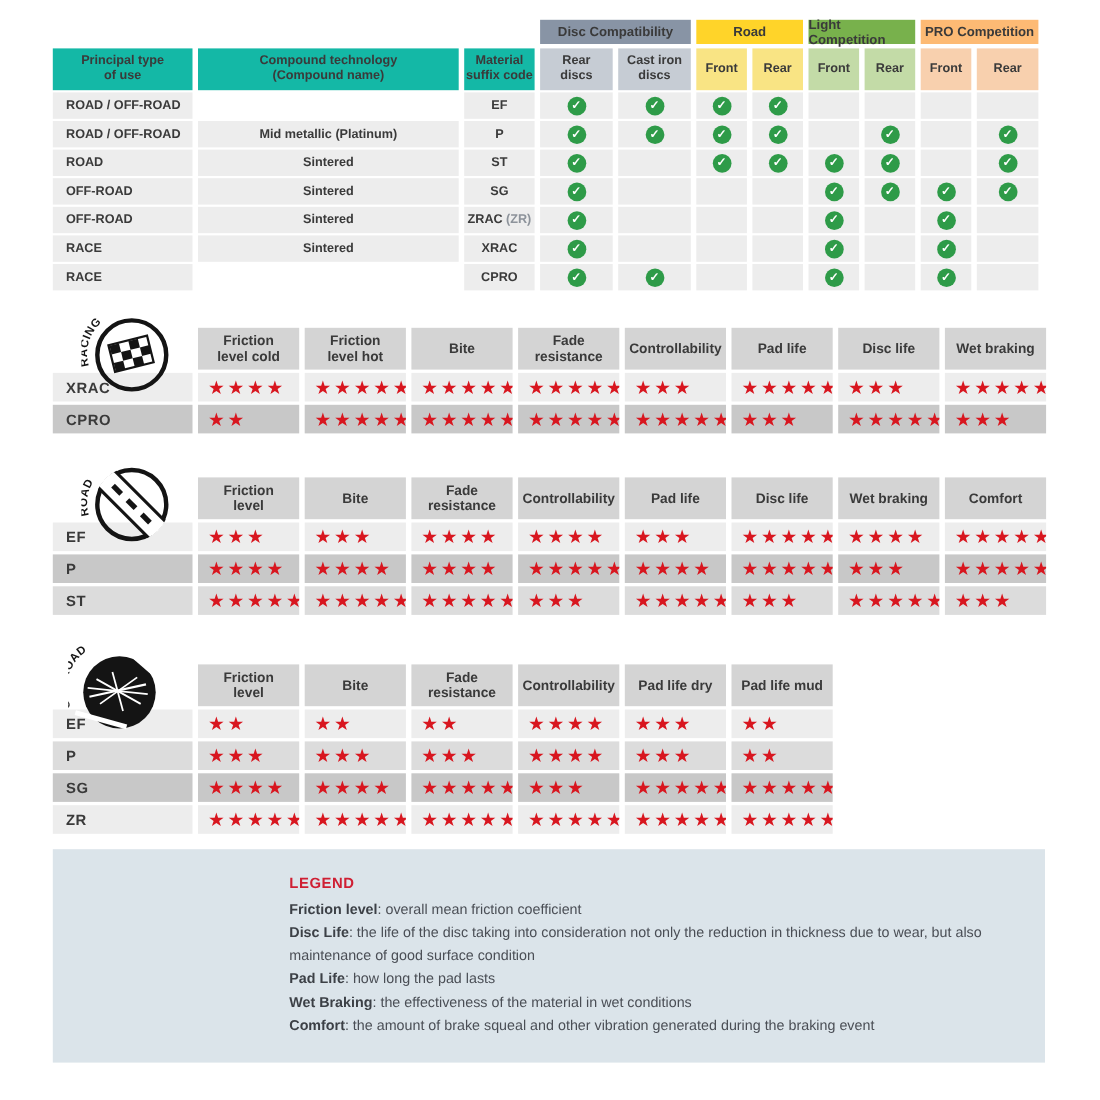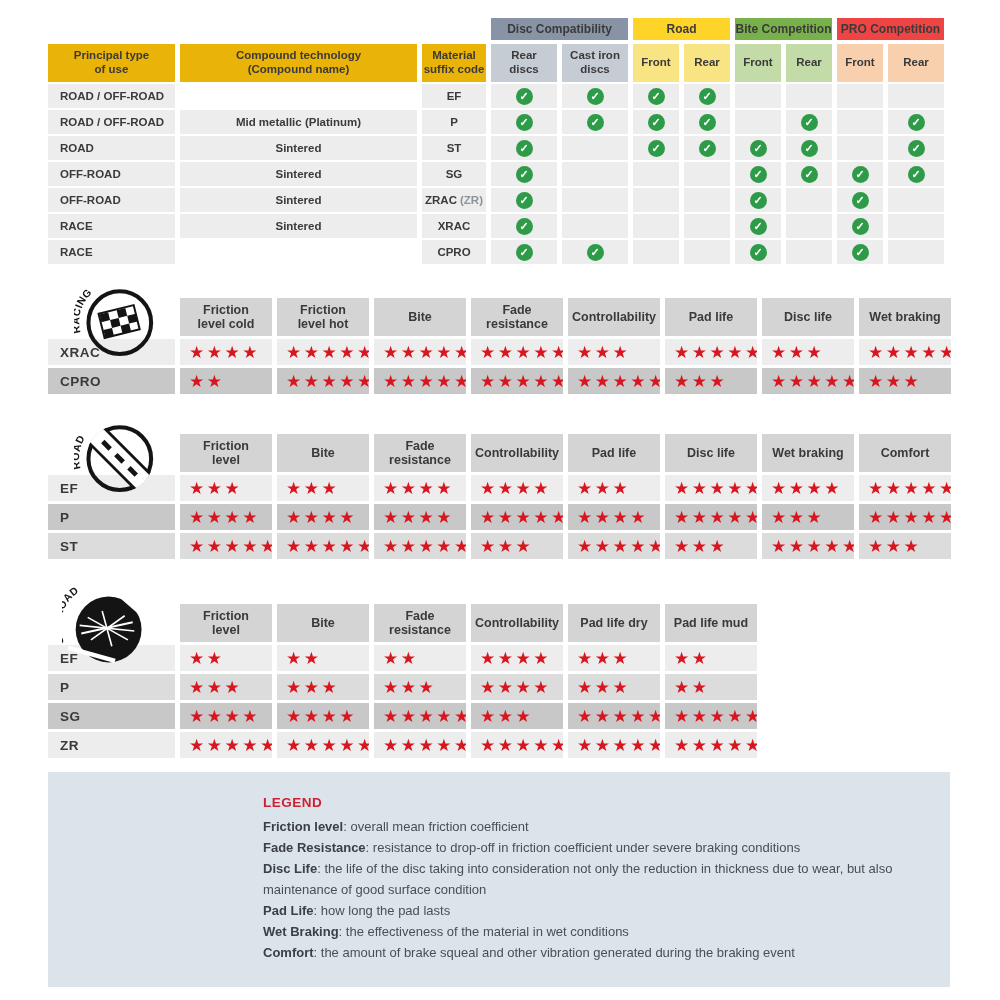--- a/index.html
+++ b/index.html
@@ -2,21 +2,21 @@
 <html><head>
 <meta charset="utf-8">
 <style>
   html,body{margin:0;padding:0;background:#fff;}
   body{width:1000px;height:1000px;font-family:"Liberation Sans",sans-serif;color:#3a3a3a;overflow:hidden;}
   .page{position:relative;width:902px;margin:18px 0 0 48px;}
 
   
   .compat{display:grid;grid-template-columns:127px 237px 64px 66px 66px 46px 46px 46px 46px 46px 56px;column-gap:5px;row-gap:2px;}
   .ghead{height:22px;display:flex;align-items:center;justify-content:center;font-size:12px;font-weight:bold;margin-bottom:2px;}
-  .hcell{height:38px;display:flex;align-items:center;justify-content:center;text-align:center;font-size:11.5px;font-weight:bold;line-height:1.2;white-space:pre-line;background:#eab308;}
+  .hcell{height:38px;display:flex;align-items:center;justify-content:center;text-align:center;font-size:11.5px;font-weight:bold;line-height:1.2;white-space:pre-line;background:#14b8a6;}
   .rcell{height:24px;display:flex;align-items:center;font-size:11.5px;font-weight:bold;background:#ededed;}
   .rcell.use{padding-left:12px;}
   .rcell.center{justify-content:center;text-align:center;}
   .code-note{color:#8d939b;margin-left:3px;font-weight:bold;}
   .check{width:17px;height:17px;border-radius:50%;background:#2e9b48;color:#fff;font-size:11px;font-weight:bold;display:flex;align-items:center;justify-content:center;line-height:1;}
 
   
   .section{position:relative;}
   .sec-grid{display:grid;column-gap:5px;row-gap:3px;}
   .sec-head{height:38px;display:flex;align-items:center;justify-content:center;text-align:center;font-size:12.5px;font-weight:bold;line-height:1.15;white-space:pre-line;background:#d4d4d4;}
@@ -30,22 +30,22 @@
   .legend-item{font-size:13px;line-height:21px;color:#4a4e55;max-width:672px;}
   .legend-item b{color:#3c4046;}
 </style>
 </head>
 <body>
 
 <div class="page">
   <div class="compat">
       <div class="ghead" style="background: rgb(136, 148, 165); grid-area: 1 / 4 / auto / span 2;">Disc Compatibility</div>
       <div class="ghead" style="background: rgb(255, 212, 41); grid-area: 1 / 6 / auto / span 2;">Road</div>
-      <div class="ghead" style="background: rgb(120, 177, 76); grid-area: 1 / 8 / auto / span 2;">Bite Competition</div>
-      <div class="ghead" style="background: #ef4444; grid-area: 1 / 10 / auto / span 2;">PRO Competition</div>
+      <div class="ghead" style="background: rgb(120, 177, 76); grid-area: 1 / 8 / auto / span 2;">Light Competition</div>
+      <div class="ghead" style="background: #fdba74; grid-area: 1 / 10 / auto / span 2;">PRO Competition</div>
       <div class="hcell" style="grid-area: 2 / 1;">Principal type
 of use</div>
       <div class="hcell" style="grid-area: 2 / 2;">Compound technology
 (Compound name)</div>
       <div class="hcell" style="grid-area: 2 / 3;">Material
 suffix code</div>
       <div class="hcell" style="background: rgb(198, 204, 212); grid-area: 2 / 4;">Rear
 discs</div>
       <div class="hcell" style="background: rgb(198, 204, 212); grid-area: 2 / 5;">Cast iron
 discs</div>
@@ -355,20 +355,19 @@
           <div class="stars" style="background: rgb(237, 237, 237);">★★★★★</div>
           <div class="stars" style="background: rgb(237, 237, 237);">★★★★★</div>
           <div class="stars" style="background: rgb(237, 237, 237);">★★★★★</div>
         </div>
       </div>
     </div>
   <div class="legend">
     <div class="legend-title">LEGEND</div>
     <div id="legend-items">
         <div class="legend-item"><b>Friction level</b>: overall mean friction coefficient</div>
-        <div class="legend-item"><b>Fade Resistance</b>: resistance to drop-off in friction coefficient under severe braking conditions</div>
         <div class="legend-item"><b>Disc Life</b>: the life of the disc taking into consideration not only the reduction in thickness due to wear, but also maintenance of good surface condition</div>
         <div class="legend-item"><b>Pad Life</b>: how long the pad lasts</div>
         <div class="legend-item"><b>Wet Braking</b>: the effectiveness of the material in wet conditions</div>
         <div class="legend-item"><b>Comfort</b>: the amount of brake squeal and other vibration generated during the braking event</div>
       </div>
   </div>
 </div>
 
 </body></html>

